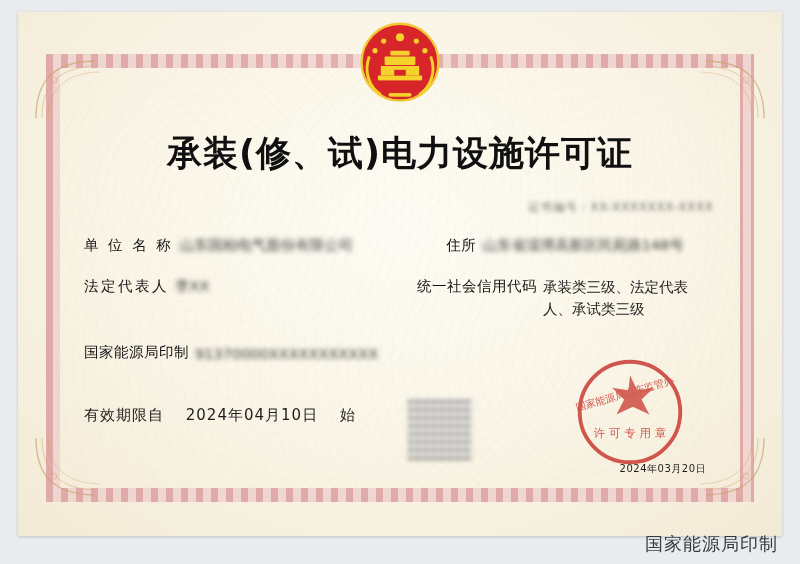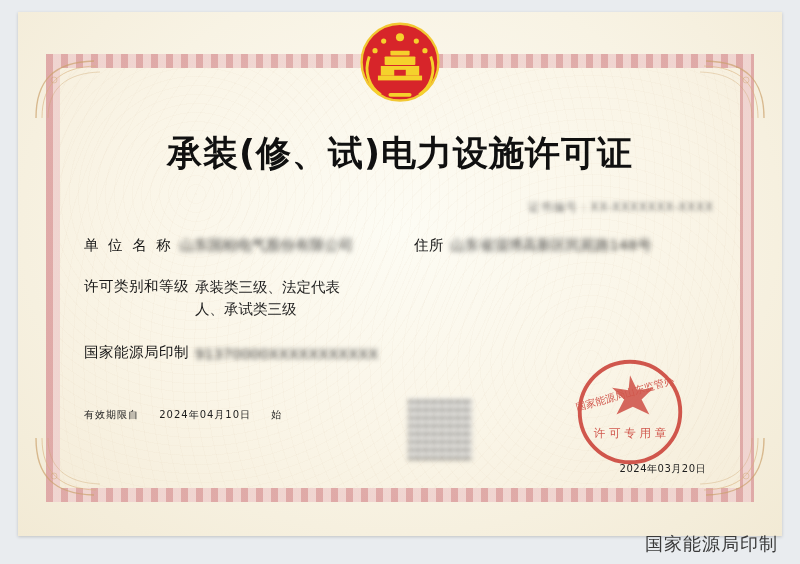--- a/index.html
+++ b/index.html
@@ -148,33 +148,33 @@
   .value {
     margin-left: 6px;
     color: #222;
   }
   .blurred {
     filter: blur(2.4px);
     color: #3a3a3a;
   }
 
   .col-left  { width: 330px; display: flex; align-items: flex-end; }
-  .col-right { flex: 1; display: flex; align-items: flex-start; }
+  .col-right { flex: 1; display: flex; align-items: flex-start; justify-content: center; }
 
   .grade-value {
     margin-left: 6px;
     line-height: 1.5;
     max-width: 170px;
   }
 
   .validity {
     position: absolute;
     left: 6px;
     top: 292px;
-    font-size: 10px;
+    font-size: 15px;
     line-height: 30px;
   }
   .validity .ln { white-space: nowrap; letter-spacing: 1px; }
   .validity .mark { margin-left: 16px; }
   .validity .indent { padding-left: 84px; }
 
   
   .qr-block {
     position: absolute;
     left: 330px;
@@ -285,22 +285,26 @@
           <span class="label">单 位 名 称</span>
           <span class="value blurred">山东国柏电气股份有限公司</span>
         </div>
         <div class="col-right">
           <span class="label tight">住所</span>
           <span class="value blurred">山东省淄博高新区民苑路148号</span>
         </div>
       </div>
 
       <div class="row">
+        <div class="col-left">
+          <span class="label">法定代表人</span>
+          <span class="value blurred">李XX</span>
+        </div>
         <div class="col-right">
-          <span class="label tight">许可类别和等级</span>
+          <span class="label tight">统一社会信用代码</span>
           <span class="grade-value">承装类三级、法定代表人、承试类三级</span>
         </div>
       </div>
 
       <div class="row">
         <div class="col-left" style="width:auto">
           <span class="label tight">国家能源局印制</span>
           <span class="value blurred">91370000XXXXXXXXXXX</span>
         </div>
       </div>

